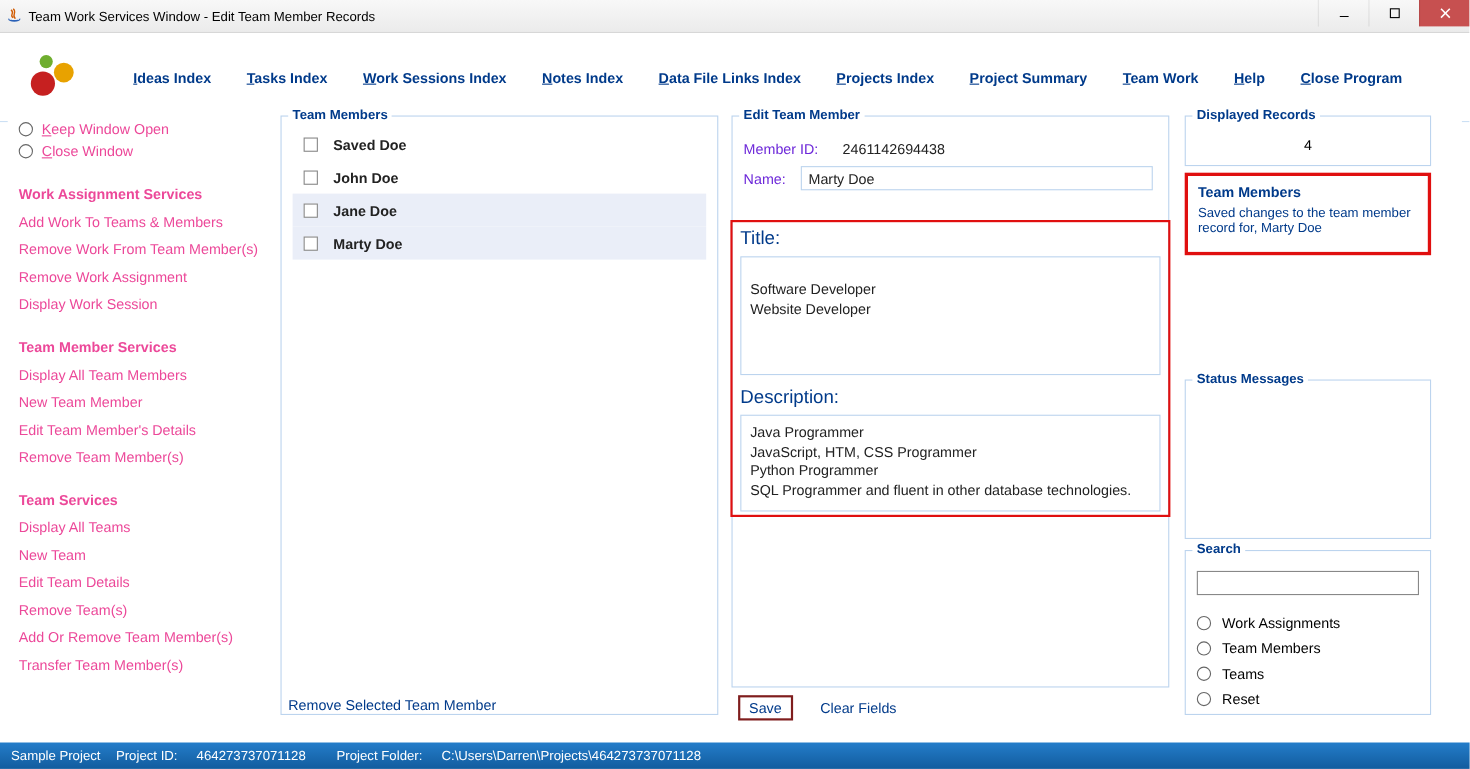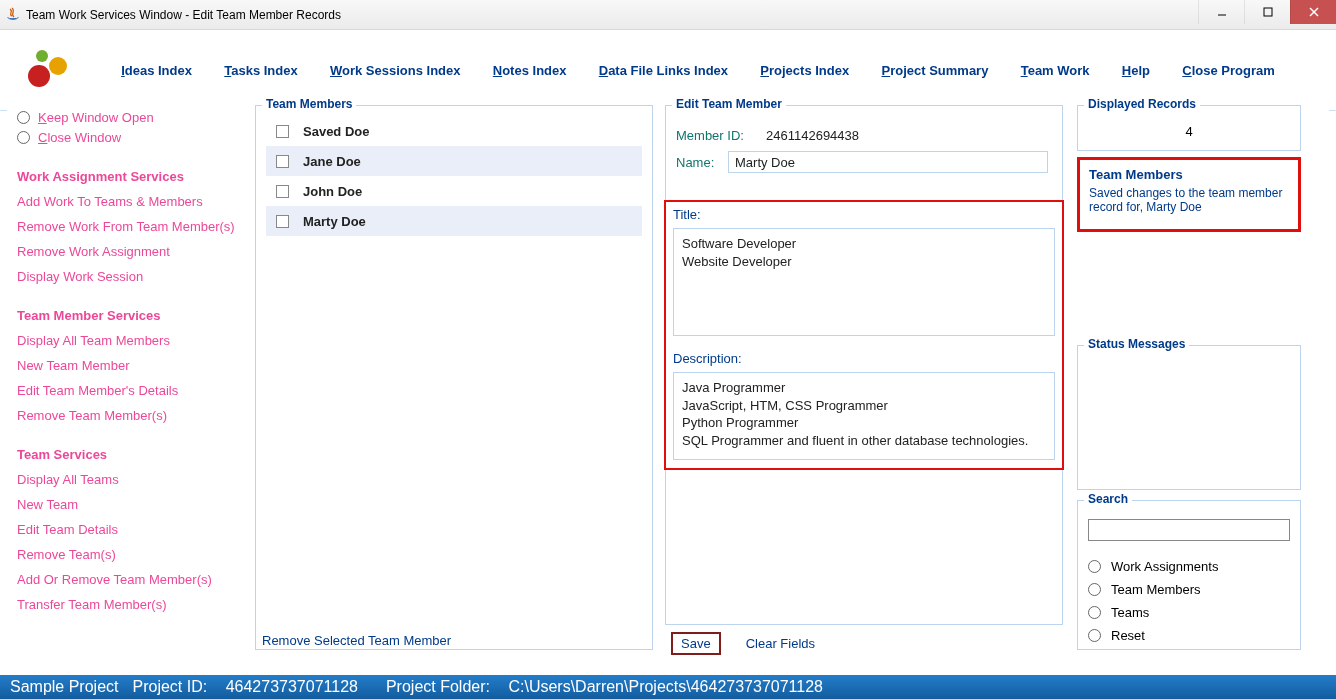--- a/index.html
+++ b/index.html
@@ -38,42 +38,42 @@
 .col-members { left:248px; top:10px; width:398px; height:545px; }
 .mem-row { display:flex; align-items:center; height:30px; padding:0 10px; cursor:pointer; }
 .mem-row.sel { background:#eaeef8; }
 .mem-check { width:13px; height:13px; border:1px solid #888; background:#fff; margin-right:14px; }
 .mem-name { font-size:13px; font-weight:bold; color:#222; }
 .remove-link { position:absolute; left:255px; top:538px; font-size:13px; color:#003a8a; cursor:pointer; }
 
 
 .col-edit { left:658px; top:10px; width:398px; height:520px; }
 .kv { display:flex; align-items:center; margin:8px 0; font-size:13px; }
-.kv .k { color:#0f766e; width:90px; }
+.kv .k { color:#6d28d9; width:90px; }
 .kv .v { color:#222; }
 .input { border:1px solid #bcd4ee; height:22px; padding:2px 6px; font-size:13px; color:#222; width:290px; }
-.box-in-label { font-size:13px; color:#003a8a; margin-bottom:6px; }
+.box-in-label { font-size:17px; color:#003a8a; margin-bottom:6px; }
 .box-inner { background:#fff; border:none; font-size:13px; color:#222; line-height:1.35; }
 .btnrow { position:absolute; left:664px; top:537px; font-size:13px; display:flex; align-items:center; }
 .btn-save { border:2px solid #7f1d1d; padding:2px 8px; color:#003a8a; font-weight:400; cursor:pointer; margin-right:25px; }
 .btn-clear { color:#003a8a; cursor:pointer; }
 
 
 .col-disp { left:1070px; top:10px; width:224px; height:46px; text-align:center; }
 .disp-val { margin-top:8px; font-size:13px; color:#000; }
 .msg-title { color:#003a8a; font-size:13px; font-weight:bold; margin-bottom:4px; }
 .msg-body { font-size:12px; color:#003a8a; }
 .col-status { left:1070px; top:250px; width:224px; height:145px; }
 .col-search { left:1070px; top:405px; width:224px; height:150px; }
 .search-input { width:100%; height:22px; border:1px solid #888; margin-bottom:10px; background:#fff; }
 .srch-row { display:flex; align-items:center; margin:8px 0; font-size:13px; }
 .srch-row .radio-dot { margin-right:10px; }
 
 
-.statusbar { position:absolute; bottom:0; left:0; right:0; height:24px; background:linear-gradient(180deg,#247dca,#125c9e); color:#fff; display:flex; align-items:center; font-size:16px; padding:0 8px 0 10px; }
+.statusbar { position:absolute; bottom:0; left:0; right:0; height:24px; background:linear-gradient(180deg,#247dca,#125c9e); color:#fff; display:flex; align-items:center; font-size:12px; padding:0 8px 0 10px; }
 .statusbar span { margin-right:14px; }
 
 
 .redwrap-td { position:absolute; left:657px; top:105px; width:400px; height:270px; border:2px solid #e00f0f; background:transparent; pointer-events:none; }
 </style>
 </head>
 <body>
 
 <div class="titlebar">
   <div class="tb-icon">
@@ -157,27 +157,27 @@
     <div class="svc-link">Add Or Remove Team Member(s)</div>
     <div class="svc-link">Transfer Team Member(s)</div>
   </div>
 
   <div class="fset col-members">
     <div class="fset-label">Team Members</div>
     <div class="mem-row">
         <div class="mem-check"></div>
         <span class="mem-name">Saved Doe</span>
       </div>
+    <div class="mem-row">
+        <div class="mem-check"></div>
+        <span class="mem-name">John Doe</span>
+      </div>
     <div class="mem-row sel">
         <div class="mem-check"></div>
         <span class="mem-name">Jane Doe</span>
-      </div>
-    <div class="mem-row">
-        <div class="mem-check"></div>
-        <span class="mem-name">John Doe</span>
       </div>
     <div class="mem-row sel">
         <div class="mem-check"></div>
         <span class="mem-name">Marty Doe</span>
       </div>
   </div>
   <div class="remove-link">Remove Selected Team Member</div>
 
   <div class="fset col-edit">
     <div class="fset-label">Edit Team Member</div>
@@ -188,21 +188,21 @@
     <div class="kv">
       <span class="k" style="width:52px;">Name:</span>
       <input class="input" style="width: 320px;" value="Marty Doe">
     </div>
   </div>
 
   <div class="redwrap-td"></div>
 
   <div style="position:absolute; left:666px; top:112px; width:382px; height:136px; background:#fff;">
     <div class="box-in-label">Title:</div>
-    <div style="border:1px solid #bcd4ee; height:108px; padding:6px 8px;">
+    <div style="border:1px solid #bcd4ee; height:108px; padding:20px 8px;">
       <div class="box-inner" style="white-space:pre-line;">Software Developer
 Website Developer</div>
     </div>
   </div>
 
   <div style="position:absolute; left:666px; top:256px; width:382px; height:115px; background:#fff;">
     <div class="box-in-label">Description:</div>
     <div style="border:1px solid #bcd4ee; height:88px; padding:6px 8px;">
       <div class="box-inner" style="white-space:pre-line;">Java Programmer
 JavaScript, HTM, CSS Programmer

